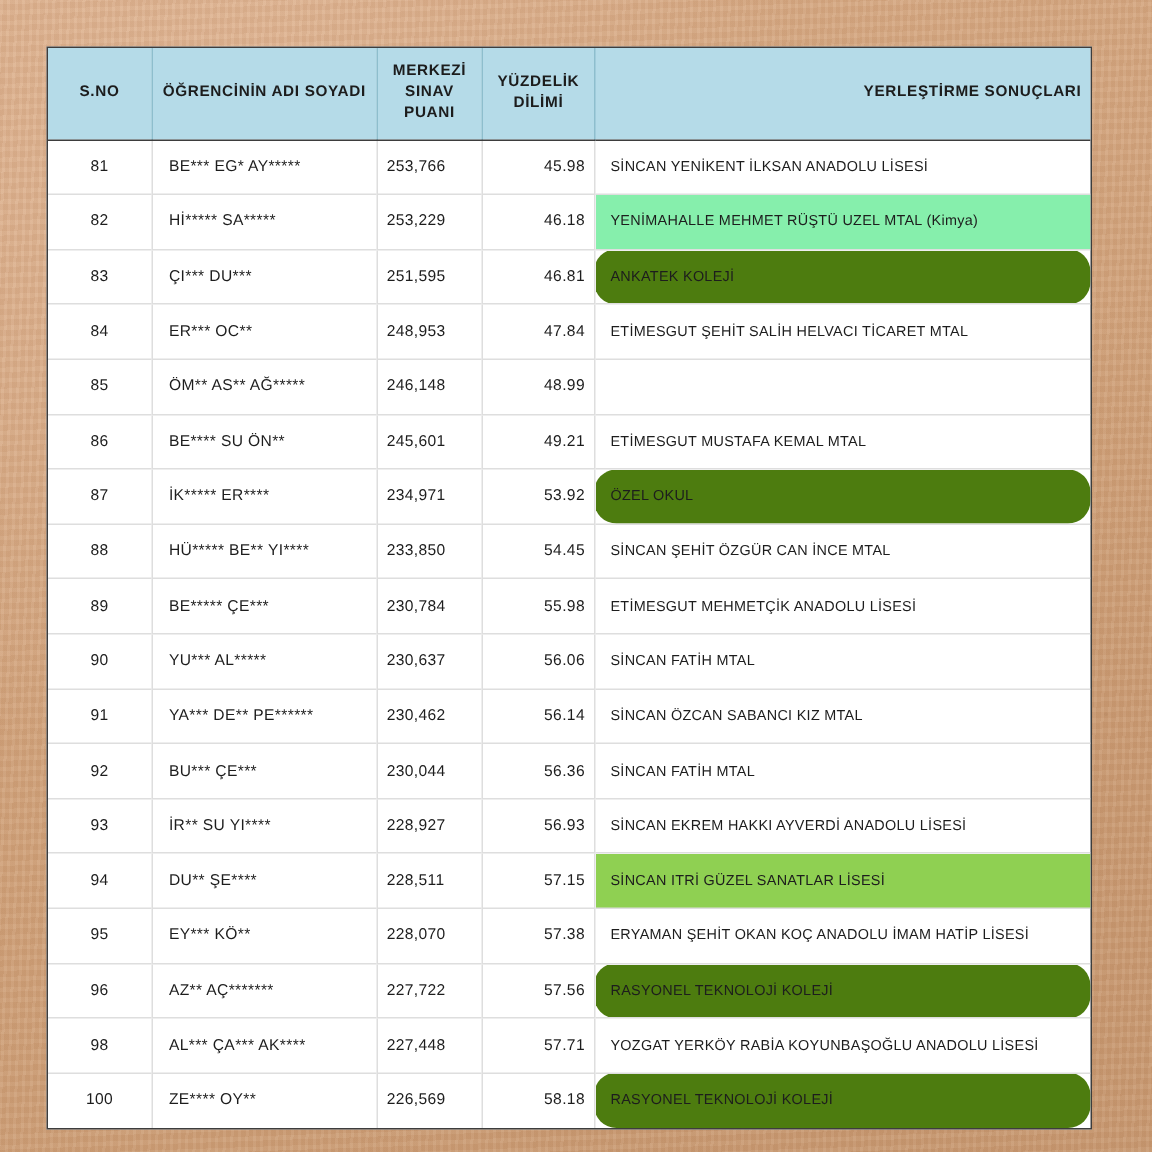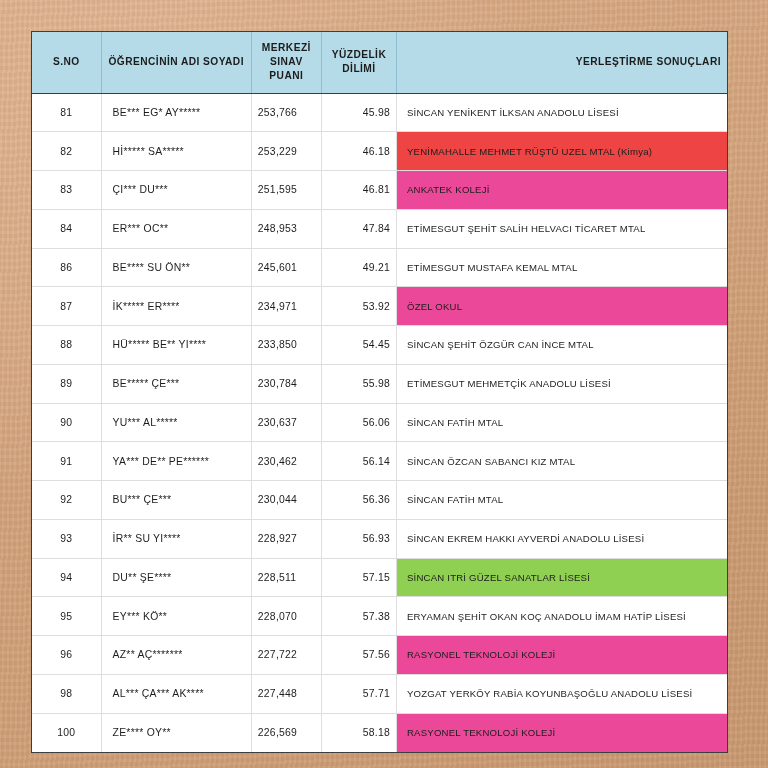--- a/index.html
+++ b/index.html
@@ -107,23 +107,23 @@
   td.pct   { text-align: right; }
   td.result {
     text-align: left;
     padding-left: 10px;
     border-right: none;
     border-left: 1.6px solid #3d3d3d;
     font-size: 9.6px;
     letter-spacing: 0.2px;
   }
 
-  td.result.hl-red   { background: #ec4899; }
+  td.result.hl-red   { background: #4d7c0f; border-radius: 15px; }
   td.result.hl-green { background: #8fd052; margin-top: 12px; }
-  td.result.hl-cream { background: #ef4444; }
+  td.result.hl-cream { background: #86efac; }
 </style>
 </head>
 <body>
 
 <div id="wood-bg"></div>
 
 <div id="table-wrap">
   <table class="results">
     <colgroup>
       <col class="c-sno">
@@ -171,20 +171,27 @@
           <td class="result hl-red">ANKATEK KOLEJİ</td>
         </tr>
         <tr>
           <td class="sno">84</td>
           <td class="name">ER*** OC**</td>
           <td class="score">248,953</td>
           <td class="pct">47.84</td>
           <td class="result ">ETİMESGUT ŞEHİT SALİH HELVACI TİCARET MTAL</td>
         </tr>
         <tr>
+          <td class="sno">85</td>
+          <td class="name">ÖM** AS** AĞ*****</td>
+          <td class="score">246,148</td>
+          <td class="pct">48.99</td>
+          <td class="result "></td>
+        </tr>
+        <tr>
           <td class="sno">86</td>
           <td class="name">BE**** SU ÖN**</td>
           <td class="score">245,601</td>
           <td class="pct">49.21</td>
           <td class="result ">ETİMESGUT MUSTAFA KEMAL MTAL</td>
         </tr>
         <tr>
           <td class="sno">87</td>
           <td class="name">İK***** ER****</td>
           <td class="score">234,971</td>

